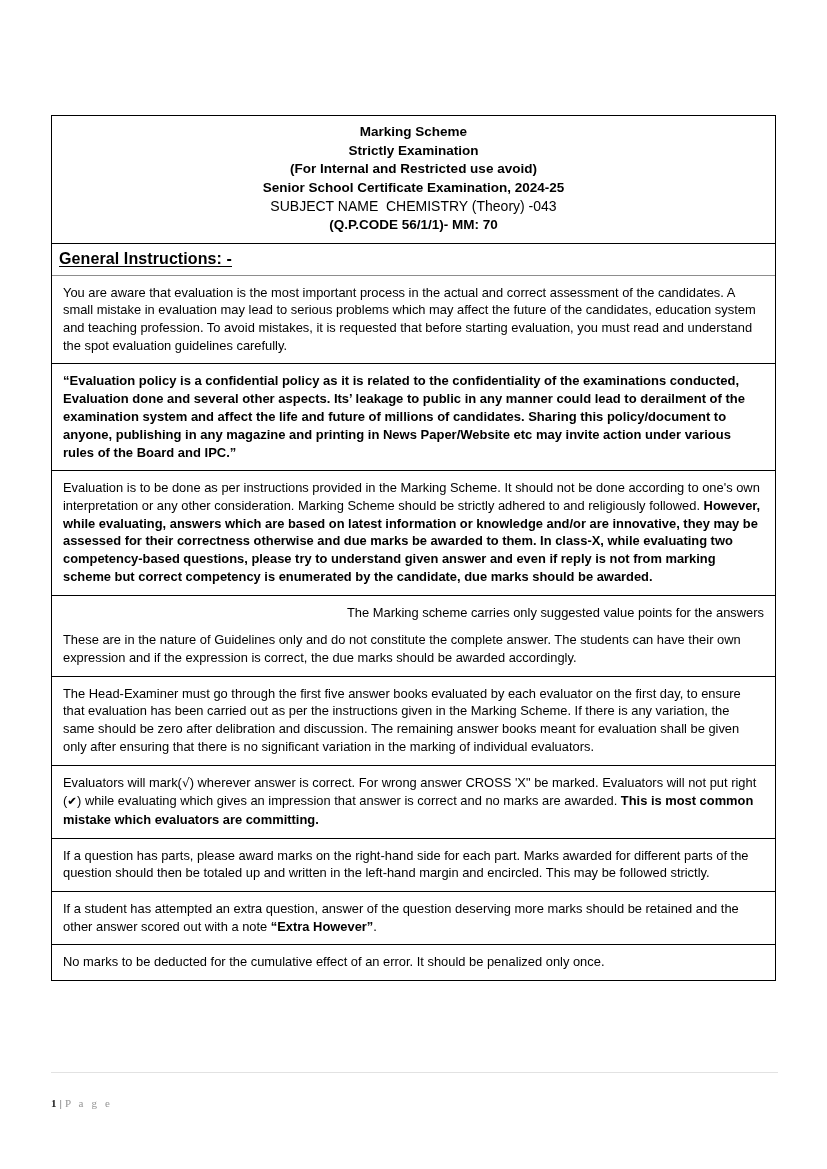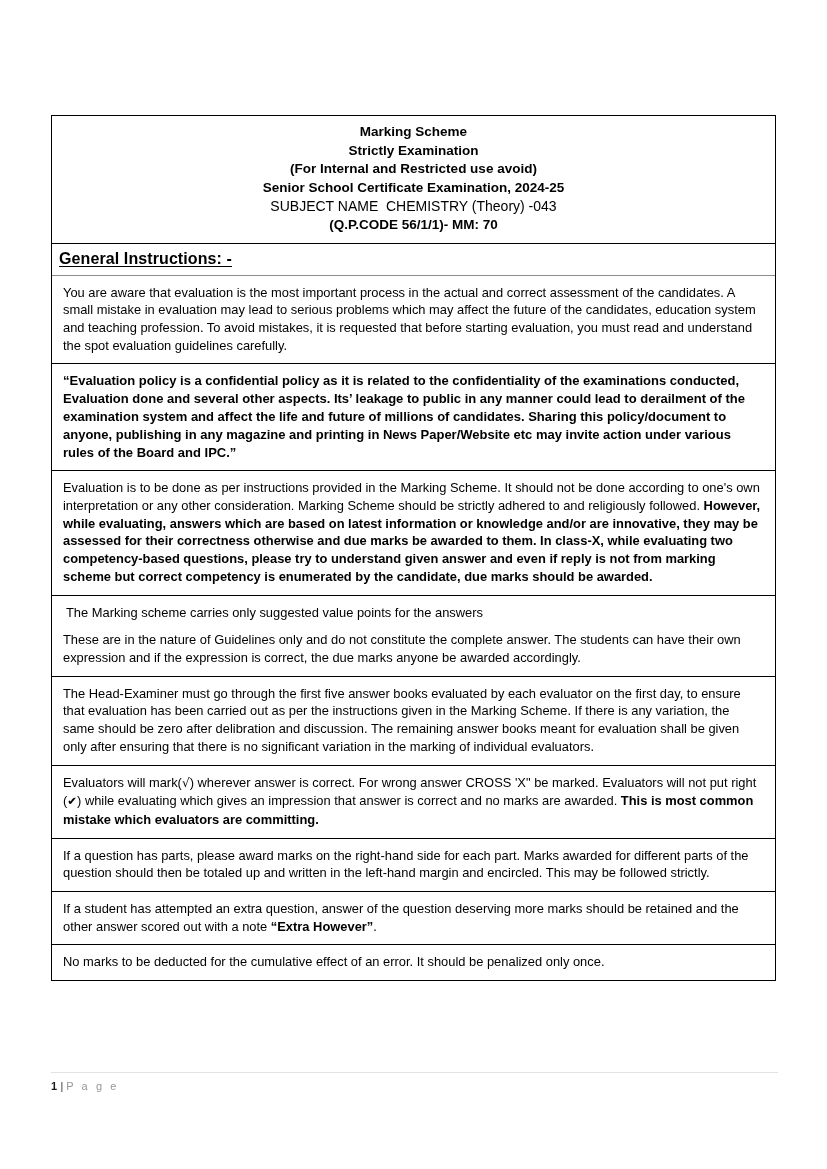--- a/index.html
+++ b/index.html
@@ -96,41 +96,42 @@
   }
   .para + .para { margin-top: 10px; }
   .para.bold,
   .para .b {
     font-weight: bold;
   }
   .para.bold {
     font-size: 13px;
     line-height: 17.8px;
   }
-  .para.indent-sm { padding-left: 3px; }
+  .para.indent-sm { padding-left: 3px; text-align: right; }
 
   .chk-thin { font-family: "DejaVu Sans", sans-serif; font-size: 12.2px; }
   .chk-bold { font-family: "DejaVu Sans", sans-serif; font-size: 11.6px; font-weight: bold; }
 
   
   .footer {
     position: absolute;
     left: 51px;
     top: 1072px;
     width: 727px;
   }
   .footer-rule {
     width: 100%;
     height: 1px;
     background: #e2e2e2;
   }
   .footer-text {
-    margin-top: 7px;
+    margin-top: 24px;
     font-size: 11px;
     white-space: nowrap;
+    font-family: Liberation Serif, serif;
   }
   .footer-num {
     font-weight: bold;
     color: #1a1a1a;
     font-size: 11px;
   }
   .footer-bar {
     color: #808080;
     font-weight: bold;
     padding: 0 3px;
@@ -179,21 +180,21 @@
 
     <div class="row">
       <div class="cell">
         <p class="para"><span>Evaluation is to be done as per instructions provided in the Marking Scheme. It should not be done according to one's own interpretation or any other consideration. Marking Scheme should be strictly adhered to and religiously followed. </span><span class="b">However, while evaluating, answers which are based on latest information or knowledge and/or are innovative, they may be assessed for their correctness otherwise and due marks be awarded to them. In class-X, while evaluating two competency-based questions, please try to understand given answer and even if reply is not from marking scheme but correct competency is enumerated by the candidate, due marks should be awarded.</span></p>
       </div>
     </div>
 
     <div class="row">
       <div class="cell">
         <p class="para indent-sm">The Marking scheme carries only suggested value points for the answers</p>
-        <p class="para">These are in the nature of Guidelines only and do not constitute the complete answer. The students can have their own expression and if the expression is correct, the due marks anyone be awarded accordingly.</p>
+        <p class="para">These are in the nature of Guidelines only and do not constitute the complete answer. The students can have their own expression and if the expression is correct, the due marks should be awarded accordingly.</p>
       </div>
     </div>
 
     <div class="row">
       <div class="cell">
         <p class="para">The Head-Examiner must go through the first five answer books evaluated by each evaluator on the first day, to ensure that evaluation has been carried out as per the instructions given in the Marking Scheme. If there is any variation, the same should be zero after delibration and discussion. The remaining answer books meant for evaluation shall be given only after ensuring that there is no significant variation in the marking of individual evaluators.</p>
       </div>
     </div>
 
     <div class="row">

